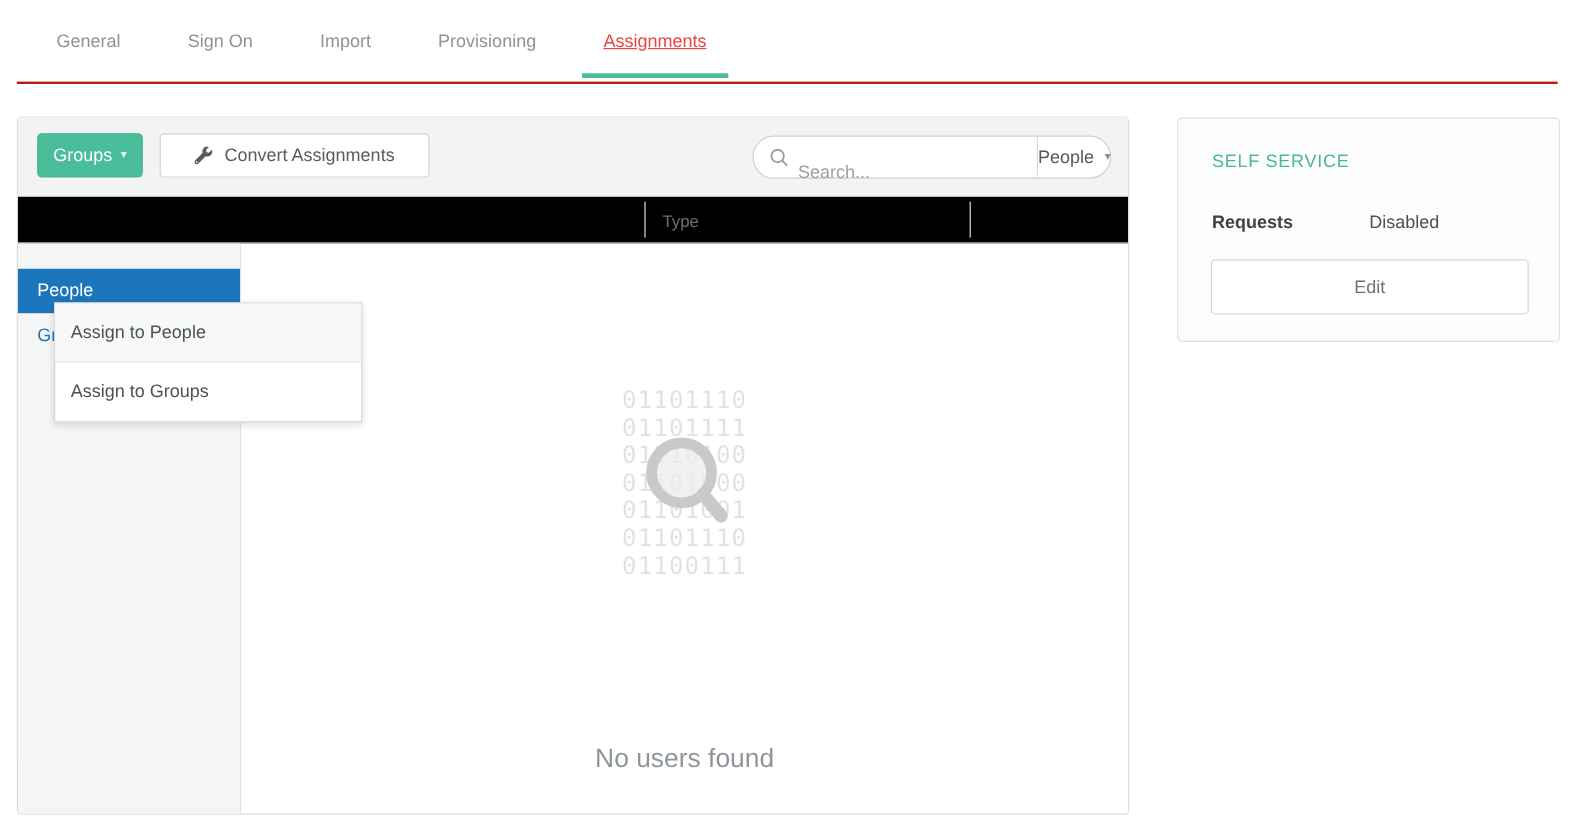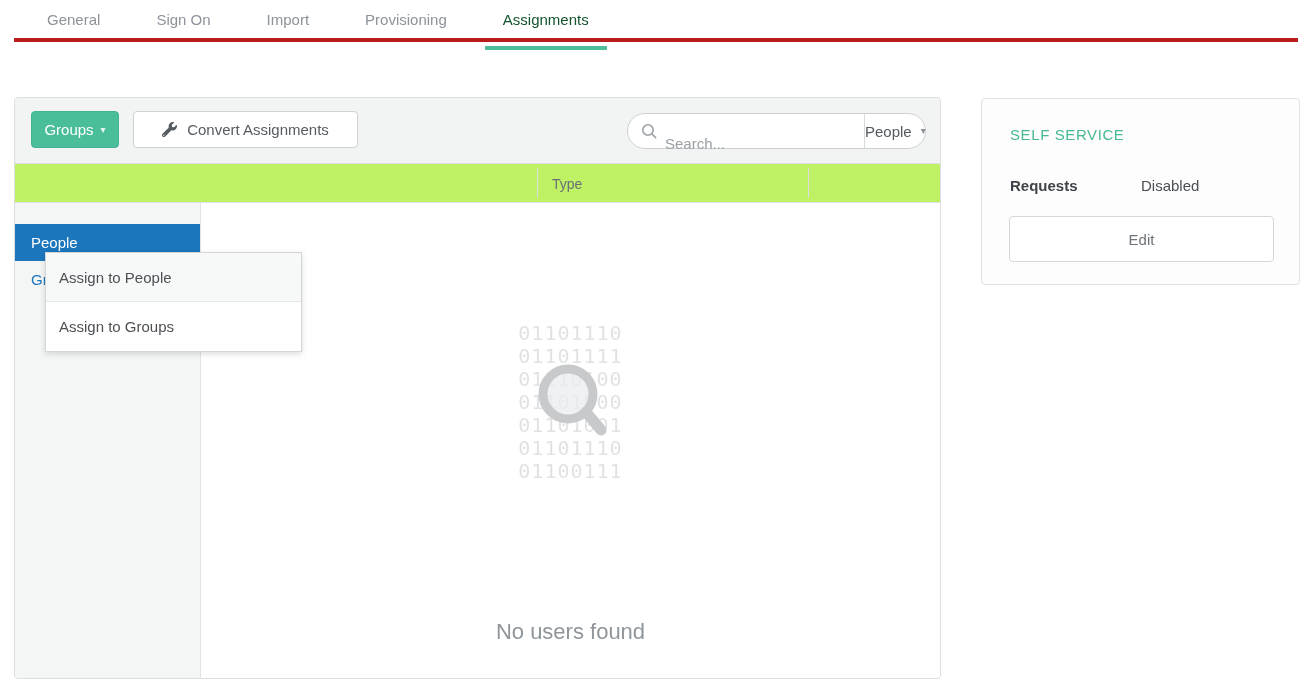--- a/index.html
+++ b/index.html
@@ -1,25 +1,25 @@
 <!DOCTYPE html>
 <html><head>
 <meta charset="utf-8">
 <style>
   * { margin:0; padding:0; box-sizing:border-box; }
   html,body { width:1312px; height:686px; background:#ffffff;
     font-family:"Liberation Sans", sans-serif; overflow:hidden; position:relative; }
 
   
-  .tabs-bar { position:absolute; left:14px; right:14px; top:0; height:42px;
+  .tabs-bar { position:absolute; left:14px; right:14px; top:0; height:70px;
     display:flex; align-items:center; gap:20px; padding-left:15px;
-    border-bottom:4px solid #b91c1c; }
+    border-bottom:2px solid #b91c1c; }
   .tab { position:relative; height:58px; display:flex; align-items:center;
     padding:0 18px; font-size:15px; color:#8d939a; cursor:pointer; }
-  .tab.active { color:#14532d; }
+  .tab.active { color:#ef4444;text-decoration:underline; }
   .tab.active::after { content:""; position:absolute; left:0; right:0; bottom:-2px;
     height:4px; background:#4cbc9b; border-radius:1px; }
 
   
   .main-panel { position:absolute; left:14px; top:97px; width:927px; height:582px;
     background:#ffffff; border:1px solid #dcdedf; border-radius:4px; }
 
   .toolbar { position:absolute; left:0; top:0; right:0; height:66px;
     background:#f2f3f3; border-bottom:1px solid #e0e1e2; border-radius:4px 4px 0 0; }
 
@@ -42,21 +42,21 @@
   .search-seg { flex:0 0 209px; display:flex; align-items:center; gap:8px;
     padding-left:13px; border-right:1px solid #d8dadc; }
   .search-input { border:none; outline:none; background:transparent; flex:1;
     font-size:15px; color:#54595e; font-family:"Liberation Sans",sans-serif; min-width:0;margin-top:24px; }
   .search-input::placeholder { color:#9aa0a4; }
   .scope-seg { flex:1; display:flex; align-items:center; justify-content:center;
     gap:9px; font-size:15px; color:#54595e; cursor:pointer; }
   .scope-seg .caret { color:#8c9196; }
 
   .table-header { position:absolute; left:0; top:66px; right:0; height:39px;
-    background:#bef264; border-bottom:1px solid #dfe0e1;padding-left:47px; }
+    background:#000000; border-bottom:1px solid #dfe0e1;padding-left:47px; }
   .col-divider { position:absolute; top:4px; bottom:4px; width:1px; background:#dcddde; }
   .col-type-label { position:absolute; left:537px; top:0; height:39px;
     display:flex; align-items:center; font-size:14px; color:#6a7075; }
 
   .sidebar { position:absolute; left:0; top:105px; bottom:0; width:186px;
     background:#f4f5f5; border-right:1px solid #e2e3e4; border-radius:0 0 0 4px;
     padding-top:21px; }
   .side-item { height:37px; display:flex; align-items:center; padding-left:16px;
     font-size:15px; cursor:pointer; }
   .side-item.selected { background:#1b76bc; color:#ffffff; }

